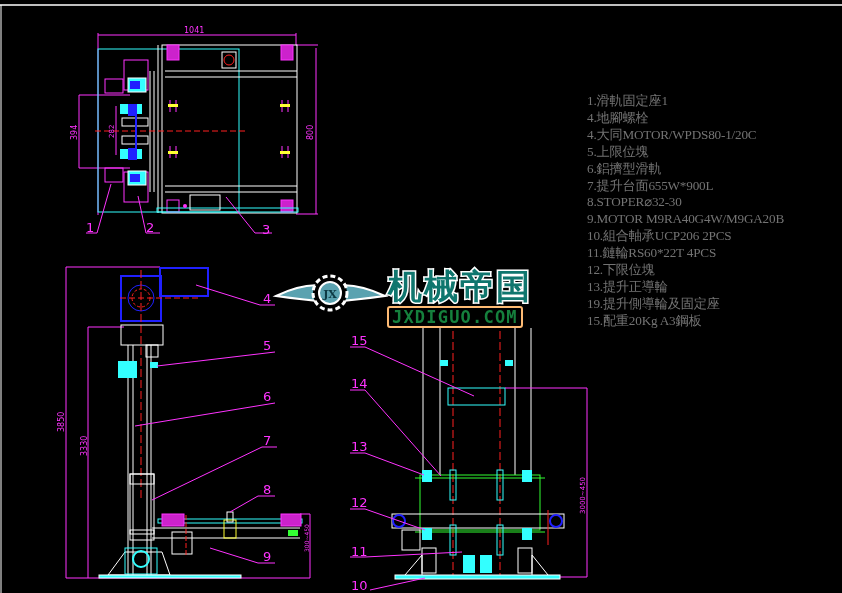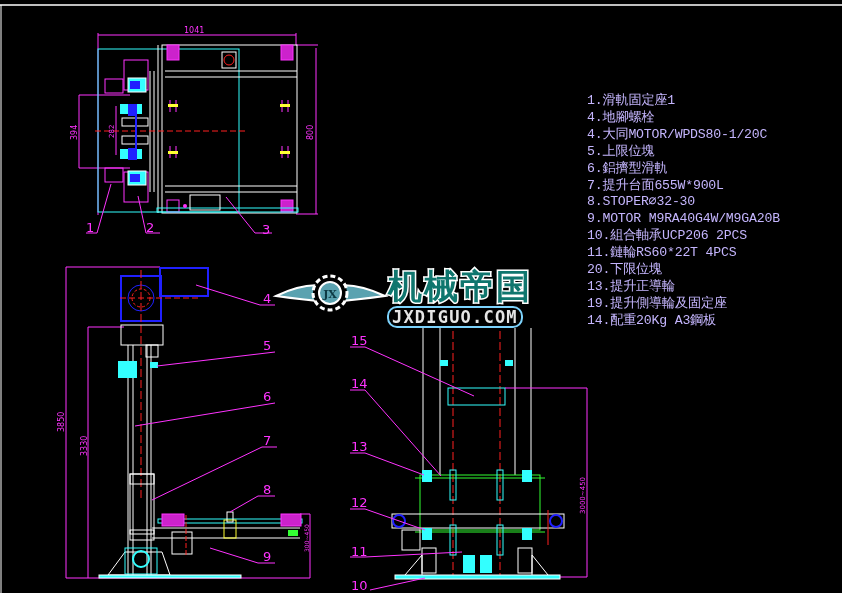--- a/index.html
+++ b/index.html
@@ -1,24 +1,24 @@
 <!DOCTYPE html>
 <html><head>
 <meta charset="utf-8">
 <style>
   html,body{margin:0;padding:0;background:#000;}
   body{width:842px;height:593px;overflow:hidden;position:relative;font-family:"DejaVu Serif","Liberation Serif",serif;}
   #canvas{position:absolute;left:0;top:0;width:842px;height:593px;}
-  .legend{position:absolute;left:587px;top:93px;color:#c4b5fd;font-family:Liberation Mono, monospace;font-size:13.2px;line-height:16.9px;letter-spacing:-0.2px;}
+  .legend{position:absolute;left:587px;top:93px;color:#737373;font-family:Liberation Serif, serif;font-size:13.2px;line-height:16.9px;letter-spacing:-0.2px;}
   .legend div{white-space:nowrap;}
   .wm{position:absolute;left:275px;top:262px;width:300px;height:70px;}
   .wm-cn{position:absolute;left:113px;top:4px;font-family:"DejaVu Sans","Liberation Sans",sans-serif;font-weight:bold;font-size:34px;letter-spacing:2px;color:#0f766e;
      -webkit-text-stroke:3px #fff;paint-order:stroke fill;line-height:40px;}
-  .wm-en{position:absolute;left:112px;top:44px;font-family:"DejaVu Sans Mono","Liberation Mono",monospace;font-weight:bold;font-size:17px;letter-spacing:1.2px;color:#e5e5e5;
-     background:#000;padding:0 3px;border:2px solid #7dd3fc;border-radius:10px;line-height:18px;}
+  .wm-en{position:absolute;left:112px;top:44px;font-family:"DejaVu Sans Mono","Liberation Mono",monospace;font-weight:bold;font-size:17px;letter-spacing:1.2px;color:#15803d;
+     background:#000;padding:0 3px;border:2px solid #fdba74;border-radius:3px;line-height:18px;}
   .dimtxt{font-family:"DejaVu Sans","Liberation Sans",sans-serif;fill:#ff33ff;}
   .num{font-family:"DejaVu Sans","Liberation Sans",sans-serif;font-size:13px;fill:#ff33ff;}
 </style>
 </head>
 <body>
 
 <svg id="canvas" width="842" height="593" viewBox="0 0 842 593" xmlns="http://www.w3.org/2000/svg">
 
   <g>
     <line x1="0" y1="5" x2="842" y2="5" stroke="#fff" stroke-width="1.5"></line>
@@ -242,17 +242,17 @@
   <div>1.滑軌固定座1</div>
   <div>4.地腳螺栓</div>
   <div>4.大同MOTOR/WPDS80-1/20C</div>
   <div>5.上限位塊</div>
   <div>6.鋁擠型滑軌</div>
   <div>7.提升台面655W*900L</div>
   <div>8.STOPER⌀32-30</div>
   <div>9.MOTOR  M9RA40G4W/M9GA20B</div>
   <div>10.組合軸承UCP206  2PCS</div>
   <div>11.鏈輪RS60*22T  4PCS</div>
-  <div>20.下限位塊</div>
+  <div>12.下限位塊</div>
   <div>13.提升正導輪</div>
   <div>19.提升側導輪及固定座</div>
-  <div>14.配重20Kg   A3鋼板</div>
+  <div>15.配重20Kg   A3鋼板</div>
 </div>
 
 </body></html>

